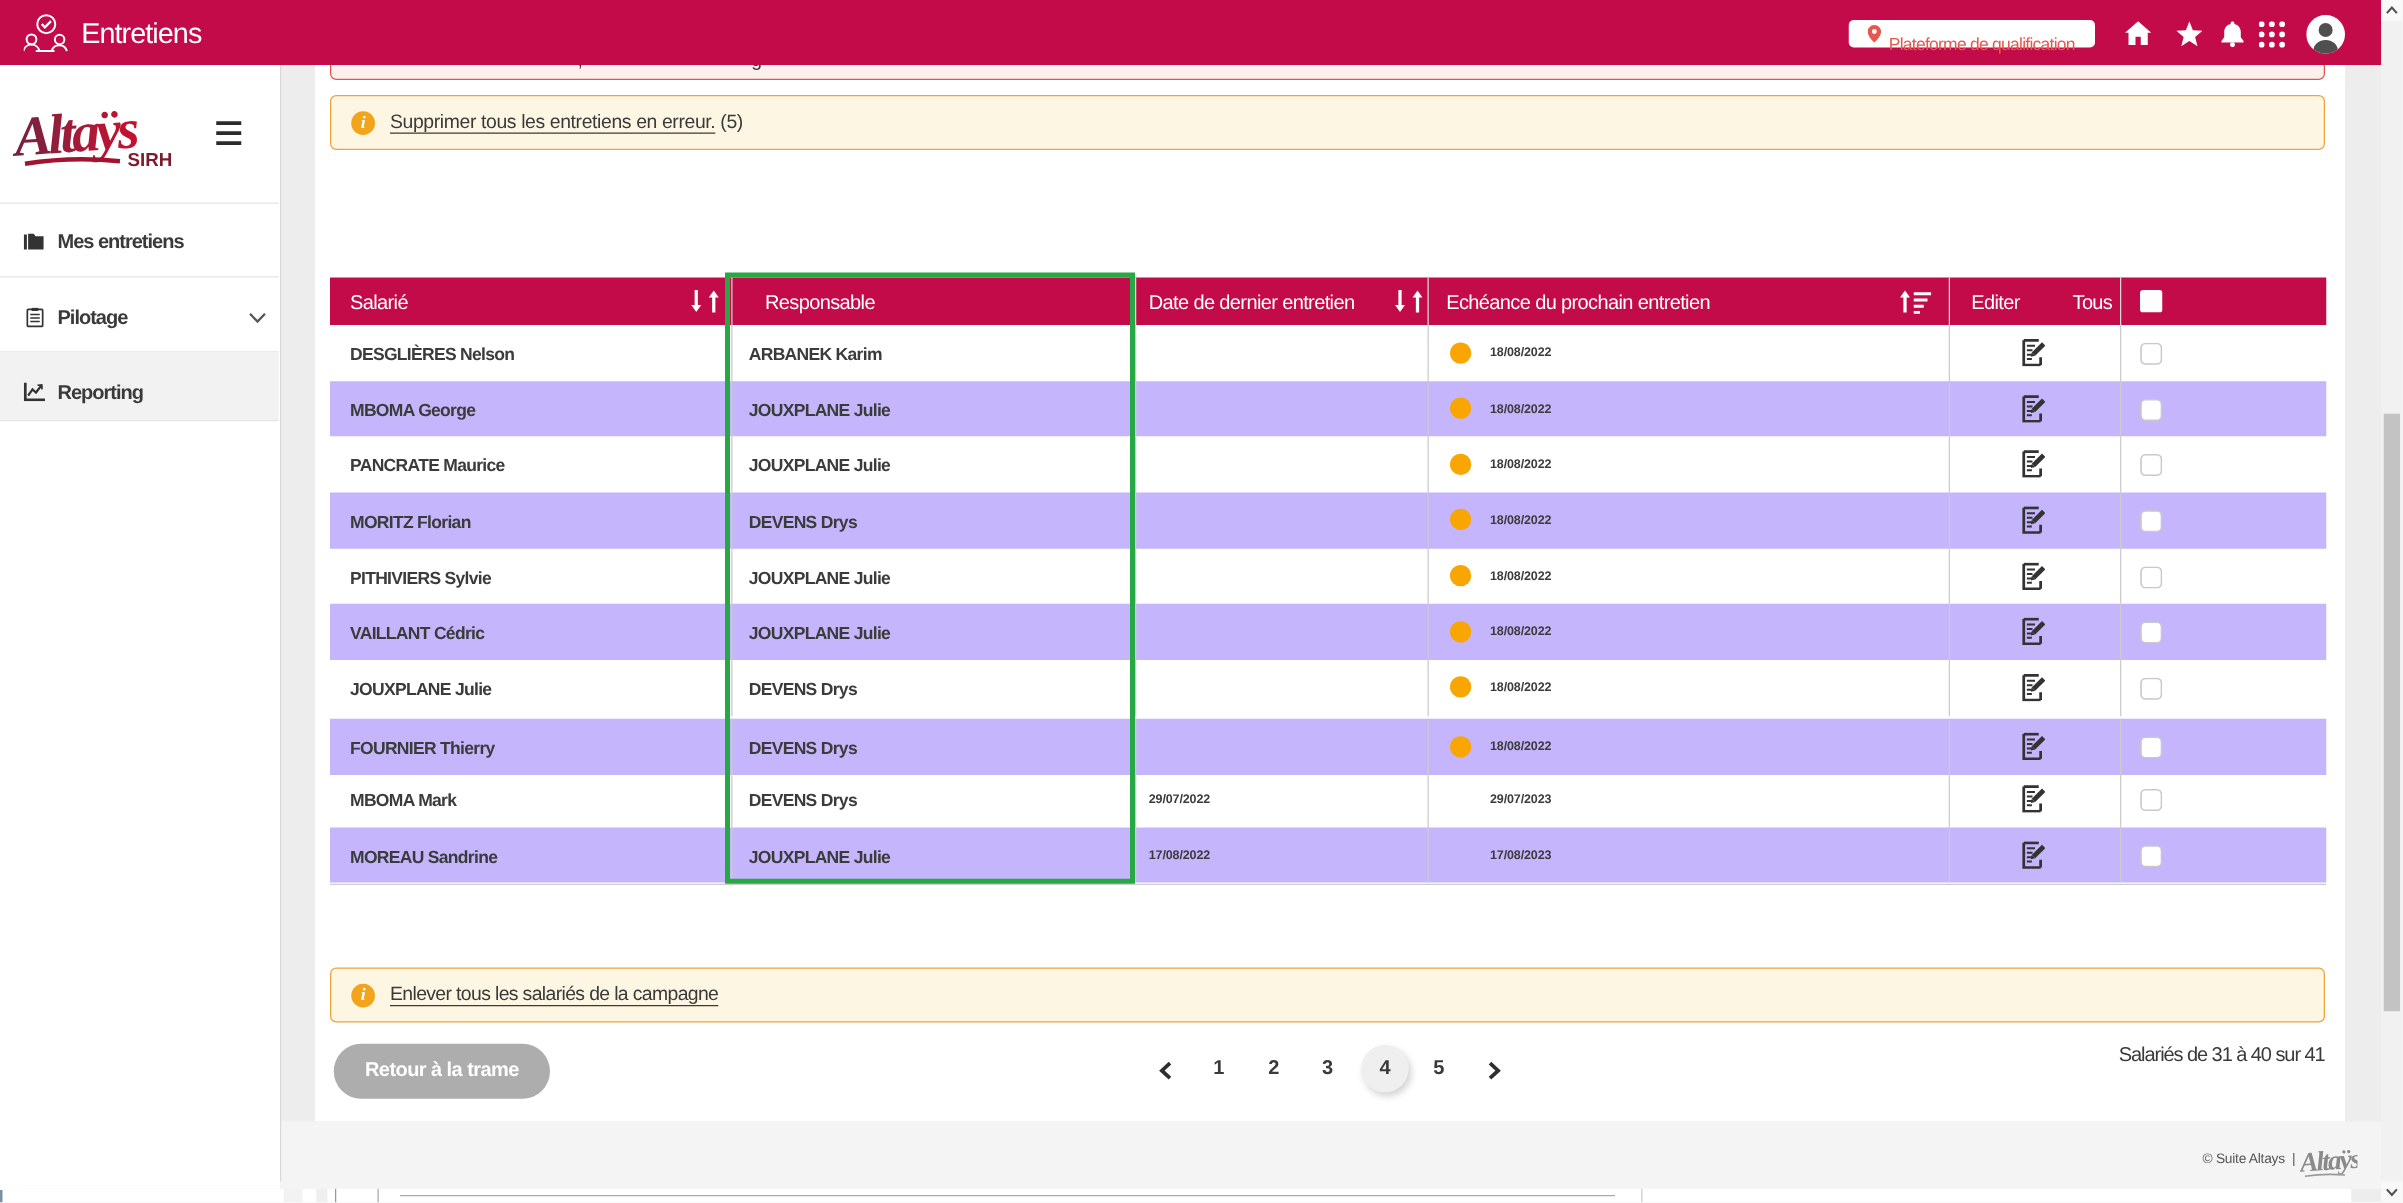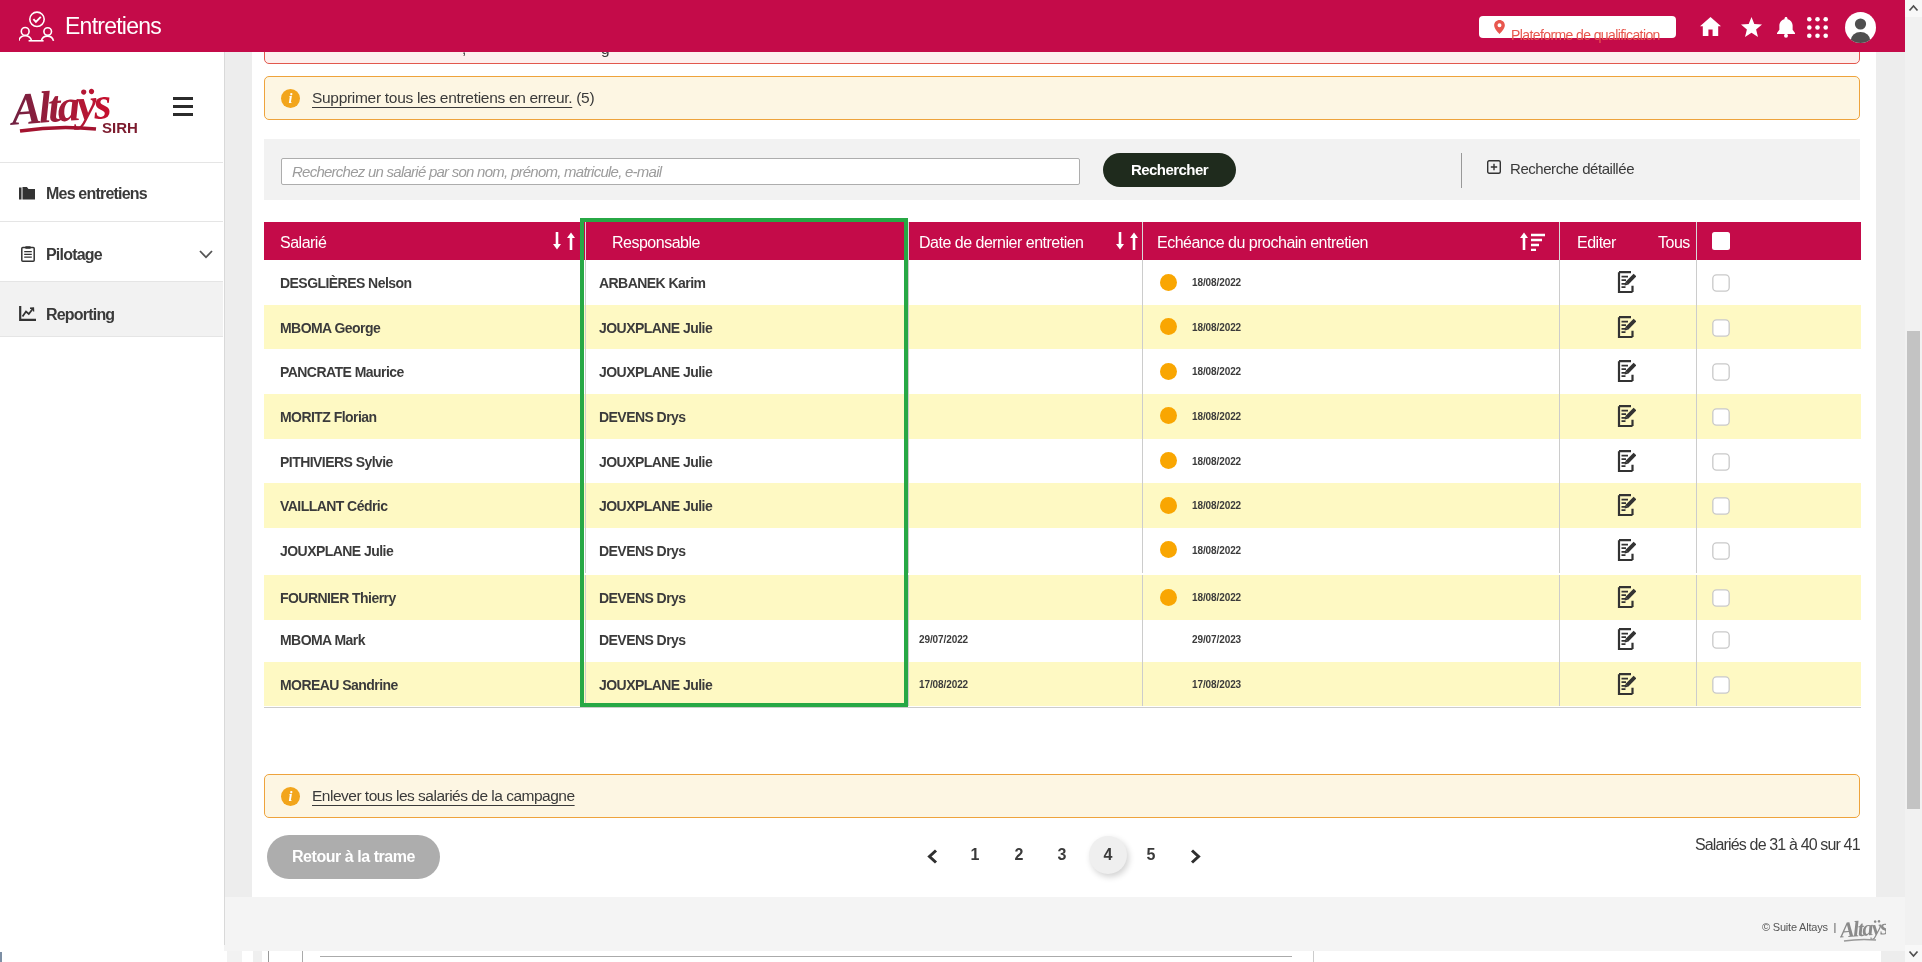--- a/index.html
+++ b/index.html
@@ -23,21 +23,21 @@
 .al-link u{text-underline-offset:3.5px}
 #searchpanel{position:absolute;left:12px;top:87px;width:1596px;height:61px;background:#f2f2f2}
 #searchinput{position:absolute;left:17px;top:19px;width:799px;height:27px;background:#fff;border:1px solid #adadad;border-radius:2px;color:#9c9c9c;font-style:italic;font-size:15px;line-height:25px;padding-left:10px;letter-spacing:-0.75px;white-space:nowrap}
 #btn-rech{position:absolute;left:839px;top:14px;width:133px;height:34px;background:#1f2b1d;border-radius:17px;color:#fff;font-weight:bold;font-size:15px;text-align:center;line-height:34px;letter-spacing:-0.55px}
 #vsep{position:absolute;left:1197px;top:14px;width:1px;height:35px;background:#999}
 #rd-txt{position:absolute;left:1246px;top:21px;font-size:15px;color:#3a3a3a;letter-spacing:-0.45px;white-space:nowrap}
 #tbl{position:absolute;left:12px;top:166px;width:1597px;height:489px}
 #thead{position:absolute;left:0;top:4px;width:1597px;height:38px;background:#c40b49}
 .th{position:absolute;top:1.5px;height:38px;color:#fff;font-weight:normal;font-size:16px;line-height:38px;letter-spacing:-0.5px;white-space:nowrap}
 .row{position:absolute;left:0;width:1597px}
-.row.odd{background:#fef9c3}
+.row.odd{background:#c4b5fd}
 .cell{position:absolute;top:1px;height:44.65px;font-weight:bold;font-size:14px;color:#3b3b3b;line-height:44.65px;letter-spacing:-0.55px;white-space:nowrap}
 .cell.dt{font-size:10px;letter-spacing:-0.1px}
 .cline{position:absolute;top:0;width:1px;height:100%;background:#ccc}
 .dot{position:absolute;left:896px;top:13.5px;width:17px;height:17px;border-radius:50%;background:#f9a602}
 .edit{left:1353px;top:11px}
 .rcb{left:1448px;top:14px}
 #greenbox{position:absolute;left:316px;top:0;width:328px;height:488.5px;border:4px solid #27a845;z-index:3}
 #tblbot{position:absolute;left:0;top:488.5px;width:1597px;height:1px;background:#ccc}
 #actionrow{position:absolute;left:12px;top:656px;width:1596px;height:44.5px;background:#f1f1f1;border-bottom:1px solid #ccc}
 #actionrow .lbl{position:absolute;left:16px;top:12px;font-weight:bold;font-size:15.5px;color:#3a3a3a;letter-spacing:-0.45px;white-space:nowrap}
@@ -181,30 +181,20 @@
 </div>
 <div id="card">
 <div class="al-pink">
       <div style="position:absolute;left:197px;top:19px;color:#3a3a3a;font-size:15.5px">,</div>
       <div style="position:absolute;left:336px;top:19px;color:#3a3a3a;font-size:15.5px">g</div>
     </div>
 <div class="al-yel" style="top:24px">
  <div class="al-ico">i</div>
  <div class="al-link"><u>Supprimer tous les entretiens en erreur.</u> (5)</div>
 </div>
-<div id="searchpanel">
- <div id="searchinput">Recherchez un salarié par son nom, prénom, matricule, e-mail</div>
- <div id="btn-rech">Rechercher</div>
- <div id="vsep"></div>
- <svg class="abs" style="left:1223px;top:21px" width="14" height="14" viewBox="0 0 14 14">
-        <rect x="0.7" y="0.7" width="12.6" height="12.6" rx="1.5" fill="none" stroke="#333" stroke-width="1.4"></rect>
-        <path d="M7 3.8 V10.2 M3.8 7 H10.2" stroke="#333" stroke-width="1.4"></path>
-      </svg>
- <div id="rd-txt">Recherche détaillée</div>
-</div>
 <div id="tbl">
 <div id="thead">
  <div class="th" style="left:16px">Salarié</div>
  <svg class="abs" style="left:287px;top:9px" width="26" height="20">
           <use href="#ic-updown"></use>
         </svg>
  <div class="th" style="left:348px">Responsable</div>
  <div class="th" style="left:655px">Date de dernier entretien</div>
  <svg class="abs" style="left:850px;top:9px" width="26" height="20">
           <use href="#ic-updown"></use>

